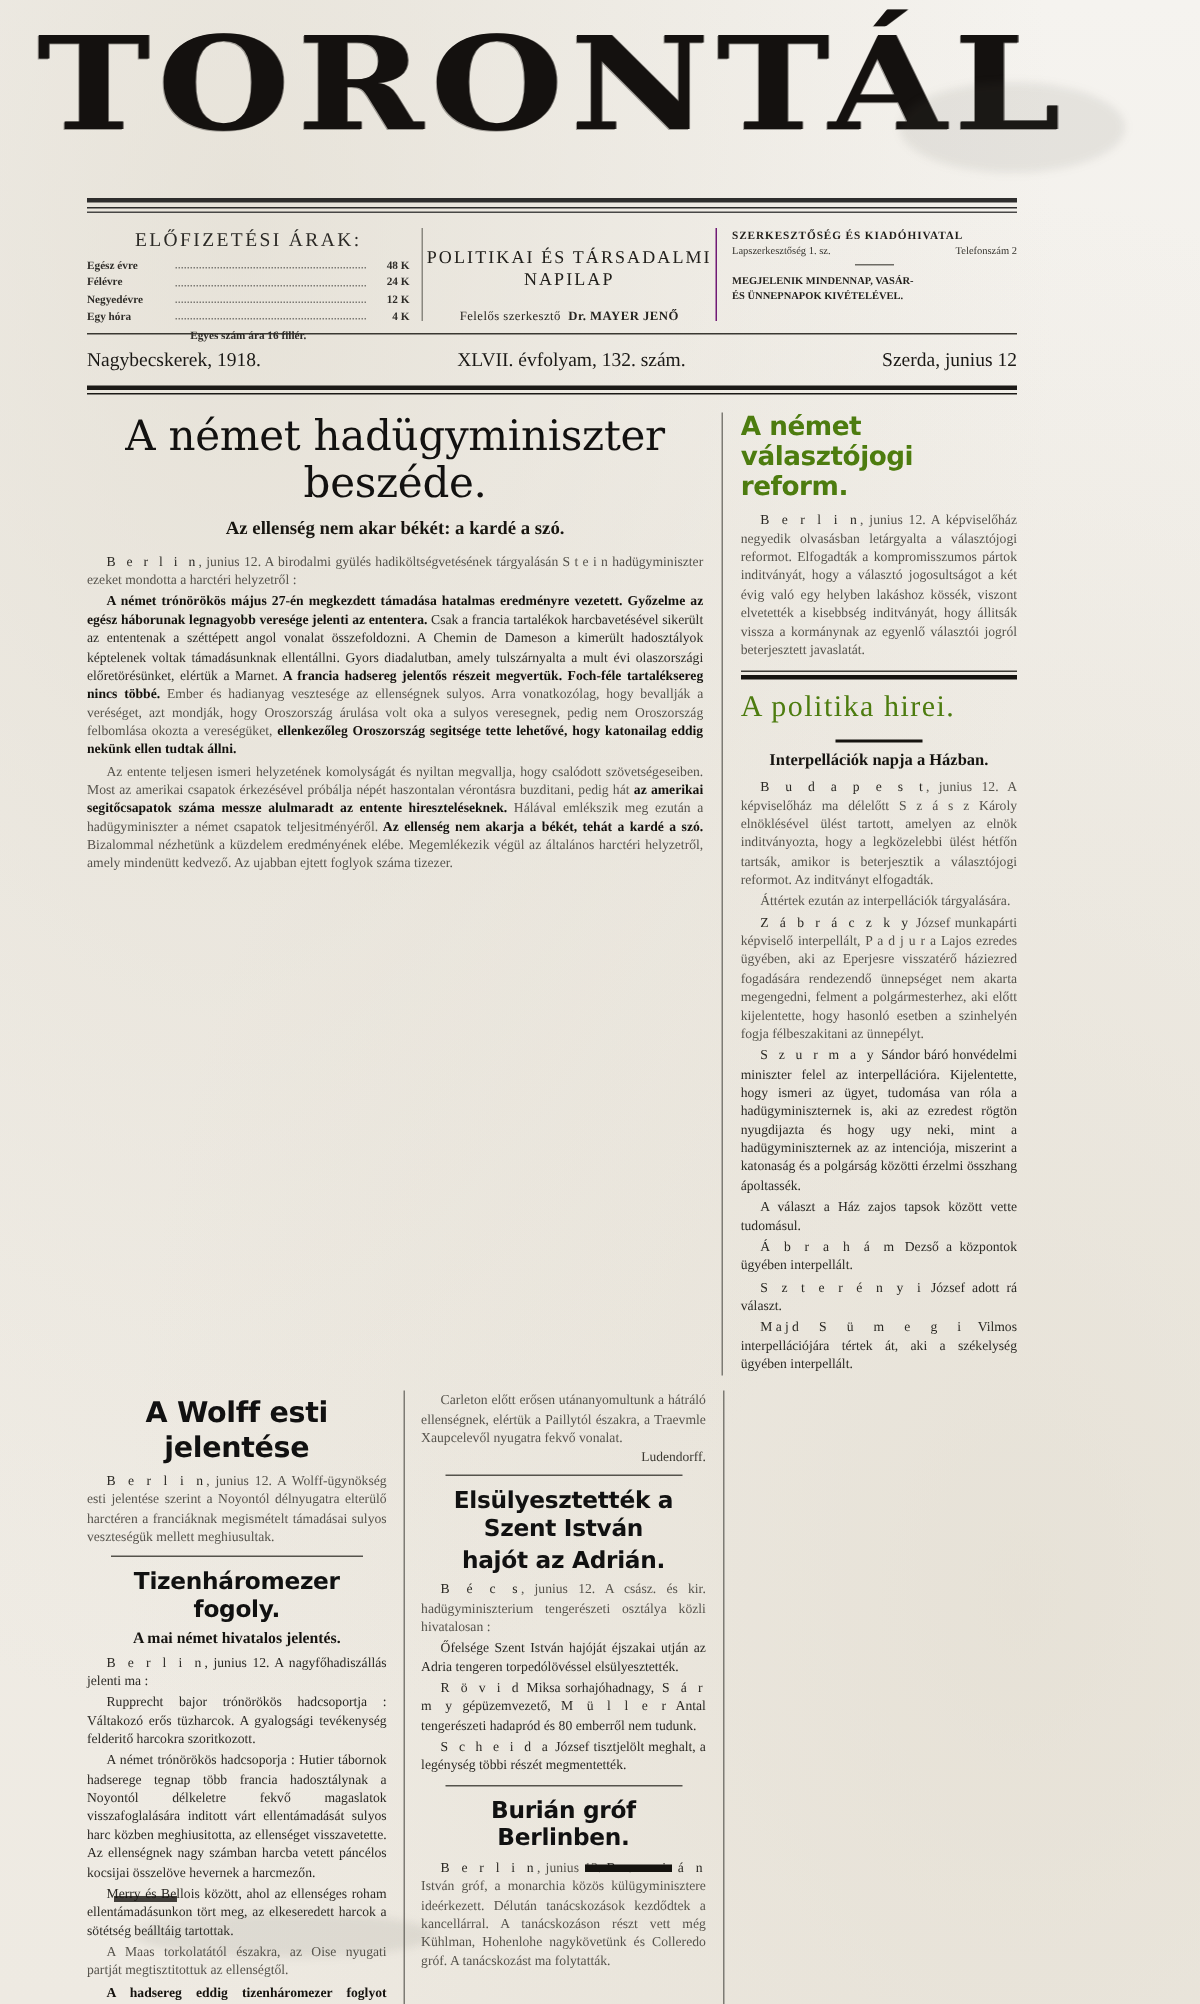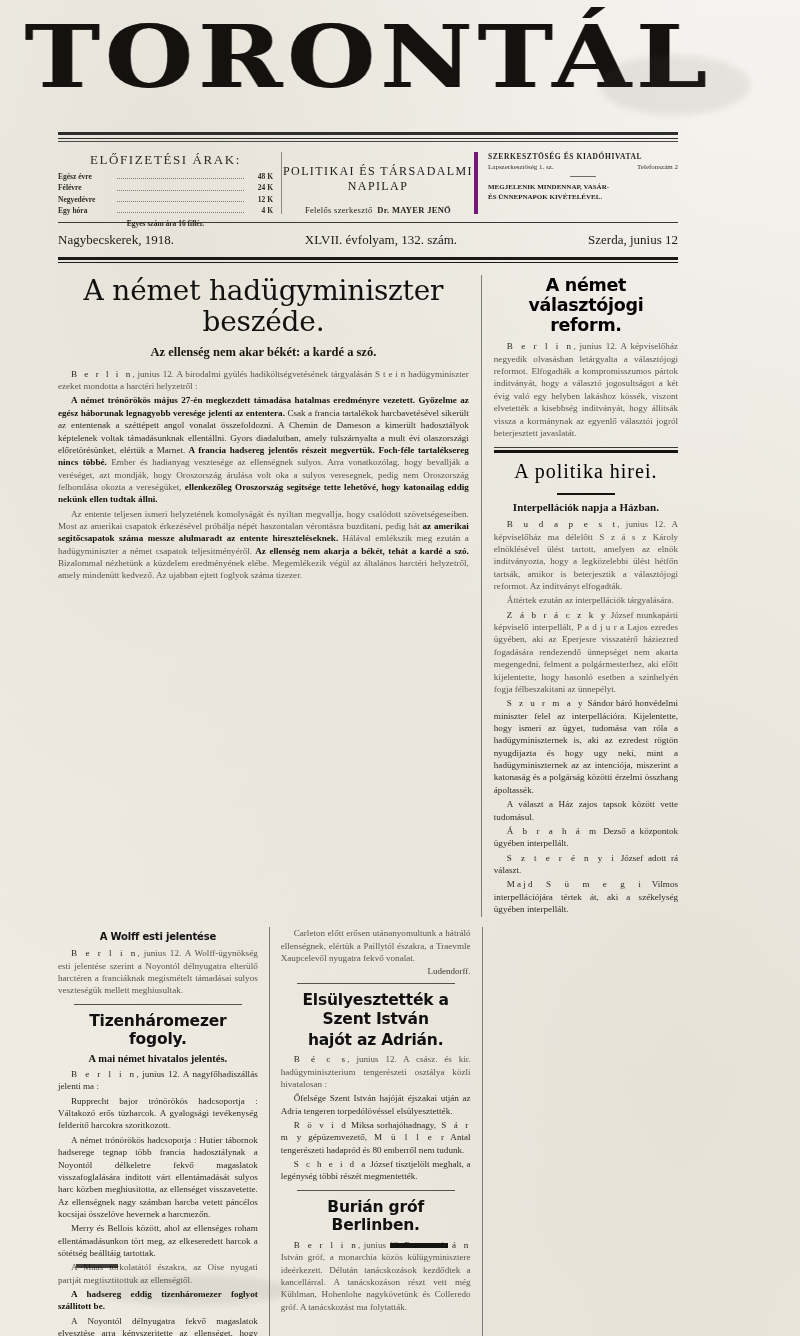--- a/index.html
+++ b/index.html
@@ -55,21 +55,21 @@
 
   
   .headinfo{
     display:flex;
     margin:10px 58px 0 58px;
     height:62px;
     font-size:8px;
   }
   .hi-col{flex:0 0 auto;position:relative;}
   .hi-left{width:215px;padding-right:8px;}
-  .hi-mid{flex:1;text-align:center;padding-top:12px;border-left:1px solid #8a8880;border-right:4px solid #701a75;}
+  .hi-mid{flex:1;text-align:center;padding-top:12px;border-left:1px solid #8a8880;border-right:1px solid #701a75;}
   .hi-right{width:190px;padding-left:10px;}
 
   .subs-title{
     font-size:13px;letter-spacing:1.6px;text-align:center;
     font-family:"Liberation Serif",serif;color:#2c2a26;margin-bottom:3px;
   }
   .subs-row{display:flex;font-size:7.5px;color:#2e2c28;line-height:1.5;}
   .subs-row .nm{width:56px;font-weight:700;}
   .subs-row .dots{flex:1;border-bottom:1px dotted #7c7a74;margin:0 3px 3px 3px;}
   .subs-row .val{width:26px;text-align:right;font-weight:700;}
@@ -115,35 +115,35 @@
     font-size:9.1px;line-height:1.36;text-align:justify;color:#2b2924;
     font-family:"Liberation Serif",serif;
   }
   .bodytext p{margin:0 0 2px 0;text-indent:13px;}
   .bodytext b{font-weight:700;color:#14120e;}
   .sp{letter-spacing:2.2px;}
   .faded{color:#56534c;}
 
   h2.sec{
     font-family:"DejaVu Sans",sans-serif;
-    font-size:17.5px;font-weight:700;text-align:center;margin:0 0 5px;color:#000000;
+    font-size:17.5px;font-weight:700;margin:0 0 5px;color:#4d7c0f;
     letter-spacing:-.3px;line-height:1.15;
   }
   .secsub{text-align:center;font-size:11px;font-weight:700;margin:2px 0 5px;color:#161410;}
 
   
   .cols{margin:10px 58px 0 58px;display:flex;}
   .col{box-sizing:border-box;font-size:9px;}
   .col-1{width:234px;padding-right:11px;border-right:1px solid #7d7b74;}
   .col-2{width:234px;padding:0 11px;border-right:1px solid #7d7b74;}
   .col-3{width:216px;padding-left:11px;}
 
   h3.colhead{
     font-family:"DejaVu Sans",sans-serif;
-    font-size:10px;font-weight:700;text-align:center;margin:4px 0 4px;color:#111;
+    font-size:19px;font-weight:700;text-align:center;margin:4px 0 4px;color:#111;
     letter-spacing:-.2px;line-height:1.2;
   }
   h3.colhead.big{font-size:15.5px;}
   .colsub{text-align:center;font-size:10.5px;font-weight:700;margin:0 0 4px;color:#15130f;}
   .sign{text-align:right;font-size:9px;margin-top:2px;color:#3b3932;}
   .thinrule{border-top:1px solid #55534c;margin:7px 16px;}
   .shortrule{width:58px;border-top:2px solid #15130f;margin:10px auto 6px;}
   .dblrule{border-top:1px solid #3c3a34;border-bottom:3px solid #15130f;height:2px;margin:8px 0 7px;}
 
   

